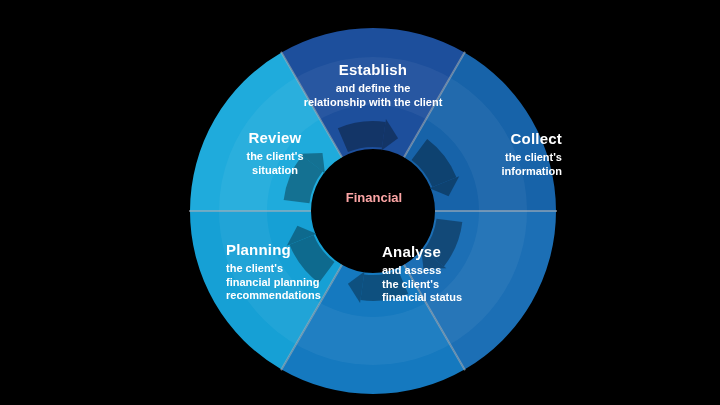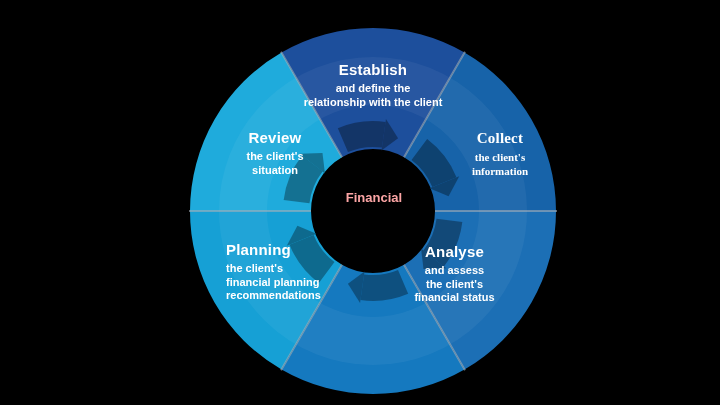--- a/index.html
+++ b/index.html
@@ -21,22 +21,22 @@
     z-index: 5;
   }
   .seg-title {
     font-weight: bold;
     font-size: 15px;
     letter-spacing: 0.2px;
     margin-bottom: 4px;
   }
   .seg-desc { font-size: 11px; line-height: 13.5px; font-weight: 600; }
   .seg-establish { left: 257px; top: 61px;  width: 232px; text-align: center; }
-  .seg-collect   { left: 438px; top: 130px; width: 124px; text-align: center; font-family: Liberation Serif, serif; }
-  .seg-analyse   { right: 193px; top: 243px; width: 145px; text-align: center; }
+  .seg-collect   { left: 438px; top: 130px; width: 124px; text-align: right; }
+  .seg-analyse   { right: 193px; top: 243px; width: 145px; text-align: left; }
   .seg-develop   { left: 249px; top: 320px; width: 250px; text-align: center; }
   .seg-implement { left: 226px; top: 241px; width: 150px; text-align: left; }
   .seg-review    { left: 210px; top: 129px; width: 130px; text-align: center; }
   #center-label {
     position: absolute;
     left: 294px; top: 188px; width: 160px;
     text-align: center;
     font-weight: bold;
     font-size: 13px;
     line-height: 20px;

